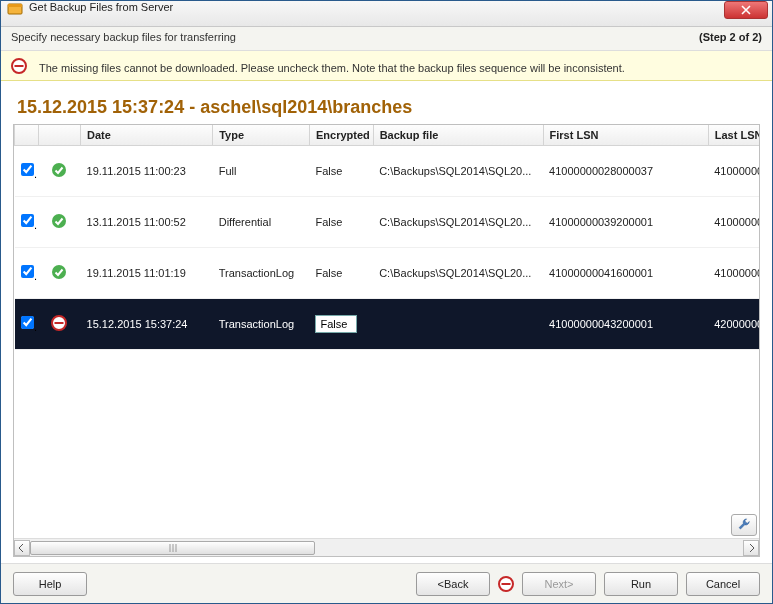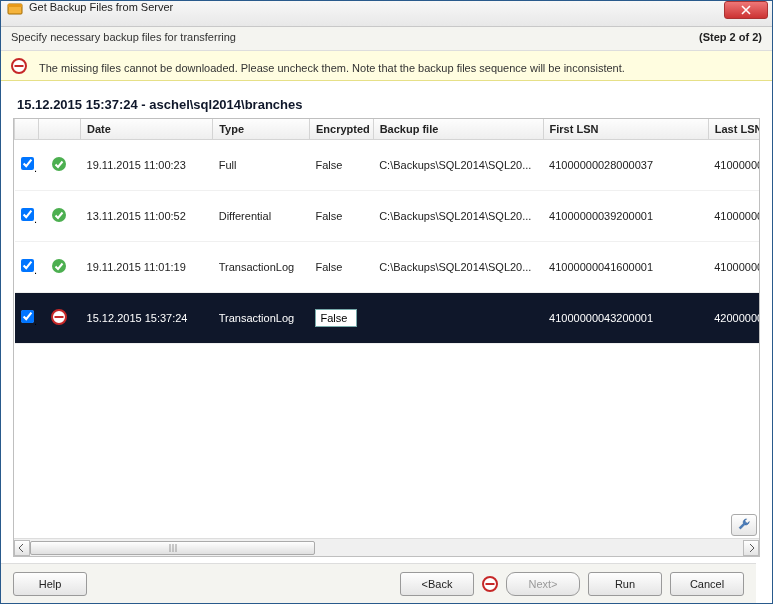--- a/index.html
+++ b/index.html
@@ -37,21 +37,21 @@
     padding:6px 10px; display:flex; align-items:flex-end; gap:12px;
     color:#333; height:30px;
   }
   .icon-stop { width:16px; height:16px; flex-shrink:0; }
 
   
   .main {
     position:absolute; left:0; right:0; top:80px; bottom:40px;
     padding:10px 12px 6px 12px; display:flex; flex-direction:column;
   }
-  .heading { font-weight:bold; font-size:13px; color:#0f172a; margin:6px 4px 6px 4px;}
+  .heading { font-weight:bold; font-size:18px; color:#a16207; margin:6px 4px 6px 4px;}
   .tablewrap { flex:1; border:1px solid #bfbfbf; position:relative; overflow:hidden; background:#fff; }
 
   table { border-collapse:collapse; width:860px; table-layout:fixed; }
   thead th {
     background:linear-gradient(#fdfdfd,#eee); border:1px solid #d4d4d4;
     border-top:none; height:20px; text-align:left; padding:2px 6px;
     font-weight:bold; color:#222; white-space:nowrap; overflow:hidden;
   }
   tbody td {
     border-bottom:1px solid #f0f0f0; height:24px; padding:16px 6px;
@@ -84,32 +84,32 @@
   .hscroll .thumb .grip { position:absolute; left:50%; top:2px; transform:translateX(-50%); display:flex; gap:2px; }
   .hscroll .thumb .grip i { width:1px; height:8px; background:#999; display:block;}
   .corner-btn {
     position:absolute; right:2px; bottom:20px; width:26px; height:22px;
     border:1px solid #aaa; border-radius:3px; background:linear-gradient(#fff,#e6e6e6);
     display:flex; align-items:center; justify-content:center;
   }
 
   
   .footer {
-    position:absolute; left:0; right:16px; bottom:0; height:40px;
+    position:absolute; left:0; right:0; bottom:0; height:40px;
     border-top:1px solid #ddd; background:#f4f4f0;
     display:flex; align-items:center; padding:0 12px; gap:8px;
   }
   .footer .spacer { flex:1; }
   .btn {
     min-width:74px; height:24px; border:1px solid #9a9a9a; border-radius:3px;
     background:linear-gradient(#fefefe,#e5e5e5); color:#222;
     display:flex; align-items:center; justify-content:center; padding:0 10px; gap:4px;
     cursor:pointer;
   }
-  .btn.disabled { color:#9a9a9a; cursor:default;border-radius:9px; }
+  .btn.disabled { color:#9a9a9a; cursor:default; }
   .footer-icon { width:16px; height:16px; }
 </style>
 </head>
 <body>
 
 <div class="titlebar">
   <span class="app-icon">
     <svg viewBox="0 0 16 16">
         <rect x="1" y="3" width="14" height="10" rx="1" fill="#f5b43c" stroke="#a36b00"></rect>
         <rect x="1" y="3" width="14" height="3" fill="#e79a1a"></rect>

